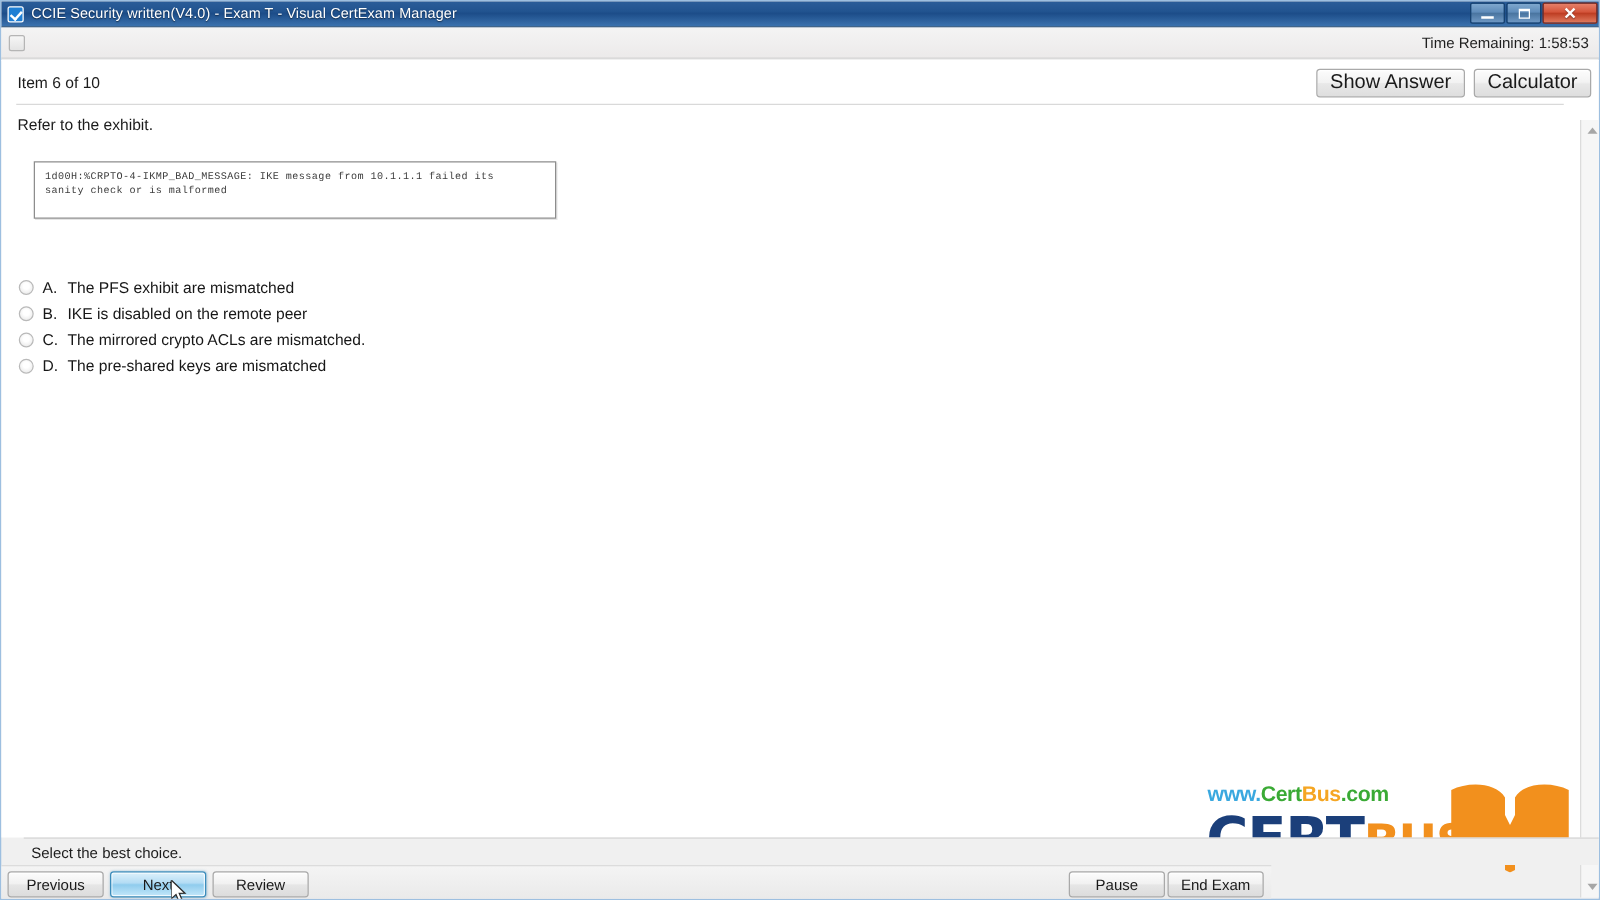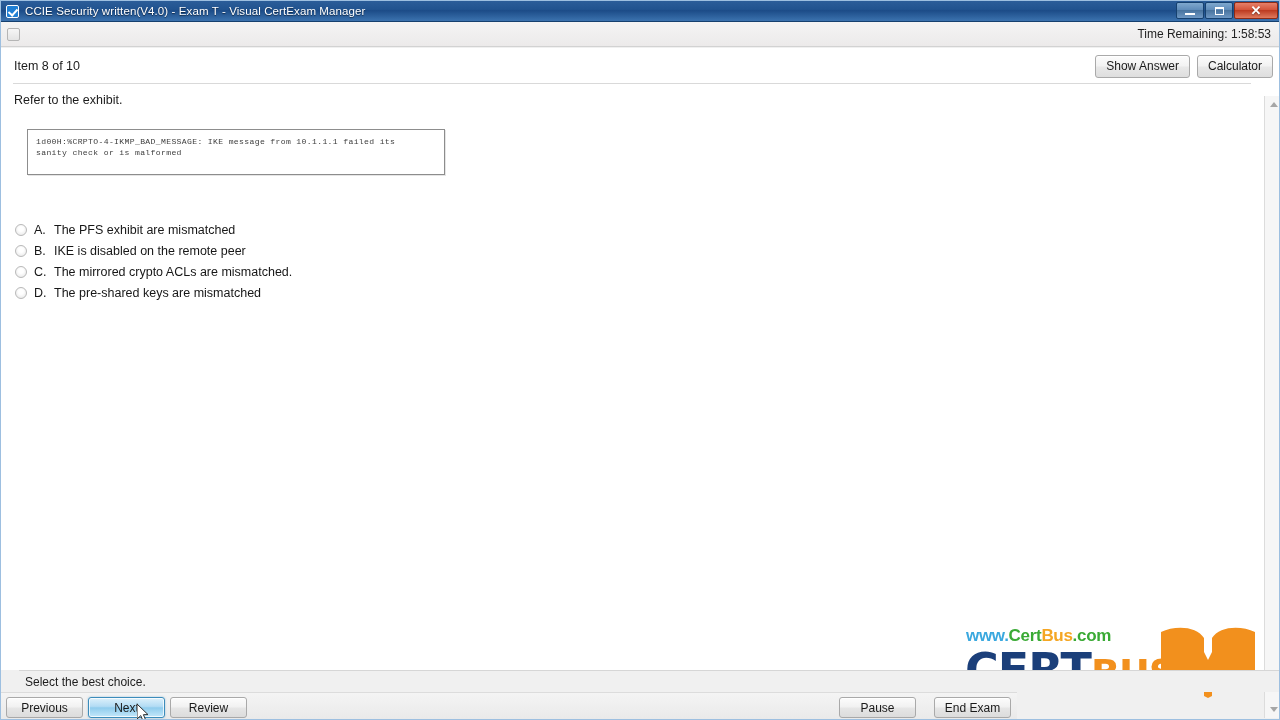--- a/index.html
+++ b/index.html
@@ -114,21 +114,21 @@
   .item-label {
     margin-left: 13px;
     font-size: 12.5px; color: #1c1c1c;
   }
   .top-buttons {
     position: absolute; right: 8px; top: 6px;
     display: flex; gap: 7px;
   }
   .btn {
     font-family: "Liberation Sans", sans-serif;
-    font-size: 12px;
+    font-size: 16px;
     color: #1a1a1a;
     background: linear-gradient(to bottom, #fcfcfc 0%, #f2f2f2 48%, #e8e8e8 52%, #dedede 100%);
     border: 1px solid #a9a9a9;
     border-radius: 3px;
     padding: 3px 10px 4px;
     line-height: 14px;
     white-space: nowrap;
     box-shadow: inset 0 1px 0 rgba(255,255,255,.85);
   }
 
@@ -260,21 +260,21 @@
     width: 1016px; height: 29px;
     background: linear-gradient(to bottom, #f4f4f4 0%, #e9e9e9 100%);
     border-top: 1px solid #dcdcdc;
   }
   .nav-left {
     position: absolute; left: 5px; top: 4px;
     display: flex; gap: 5px;
   }
   .nav-right {
     position: absolute; right: 6px; top: 4px;
-    display: flex; gap: 18px;
+    display: flex; gap: 2px;
   }
   .nav-btn {
     width: 77px; height: 21px;
     font-size: 12px; color: #1a1a1a;
     font-family: "Liberation Sans", sans-serif;
     background: linear-gradient(to bottom, #fcfcfc 0%, #f1f1f1 48%, #e6e6e6 52%, #dcdcdc 100%);
     border: 1px solid #a9a9a9;
     border-radius: 3px;
     display: flex; align-items: center; justify-content: center;
     box-shadow: inset 0 1px 0 rgba(255,255,255,.9);
@@ -315,21 +315,21 @@
 
   <div class="markbar">
     <div class="mark-check"></div>
     <div class="mark-label">Mark</div>
     <div class="time-remaining">Time Remaining: 1:58:53</div>
   </div>
 
   <div class="content">
 
     <div class="item-row">
-      <div class="item-label">Item 8 of 10</div>
+      <div class="item-label">Item 6 of 10</div>
     </div>
 
     <div class="top-buttons">
       <div class="btn">Show Answer</div>
       <div class="btn">Calculator</div>
     </div>
 
     <div class="divider"></div>
 
     <div class="refer-text">Refer to the exhibit.</div>

